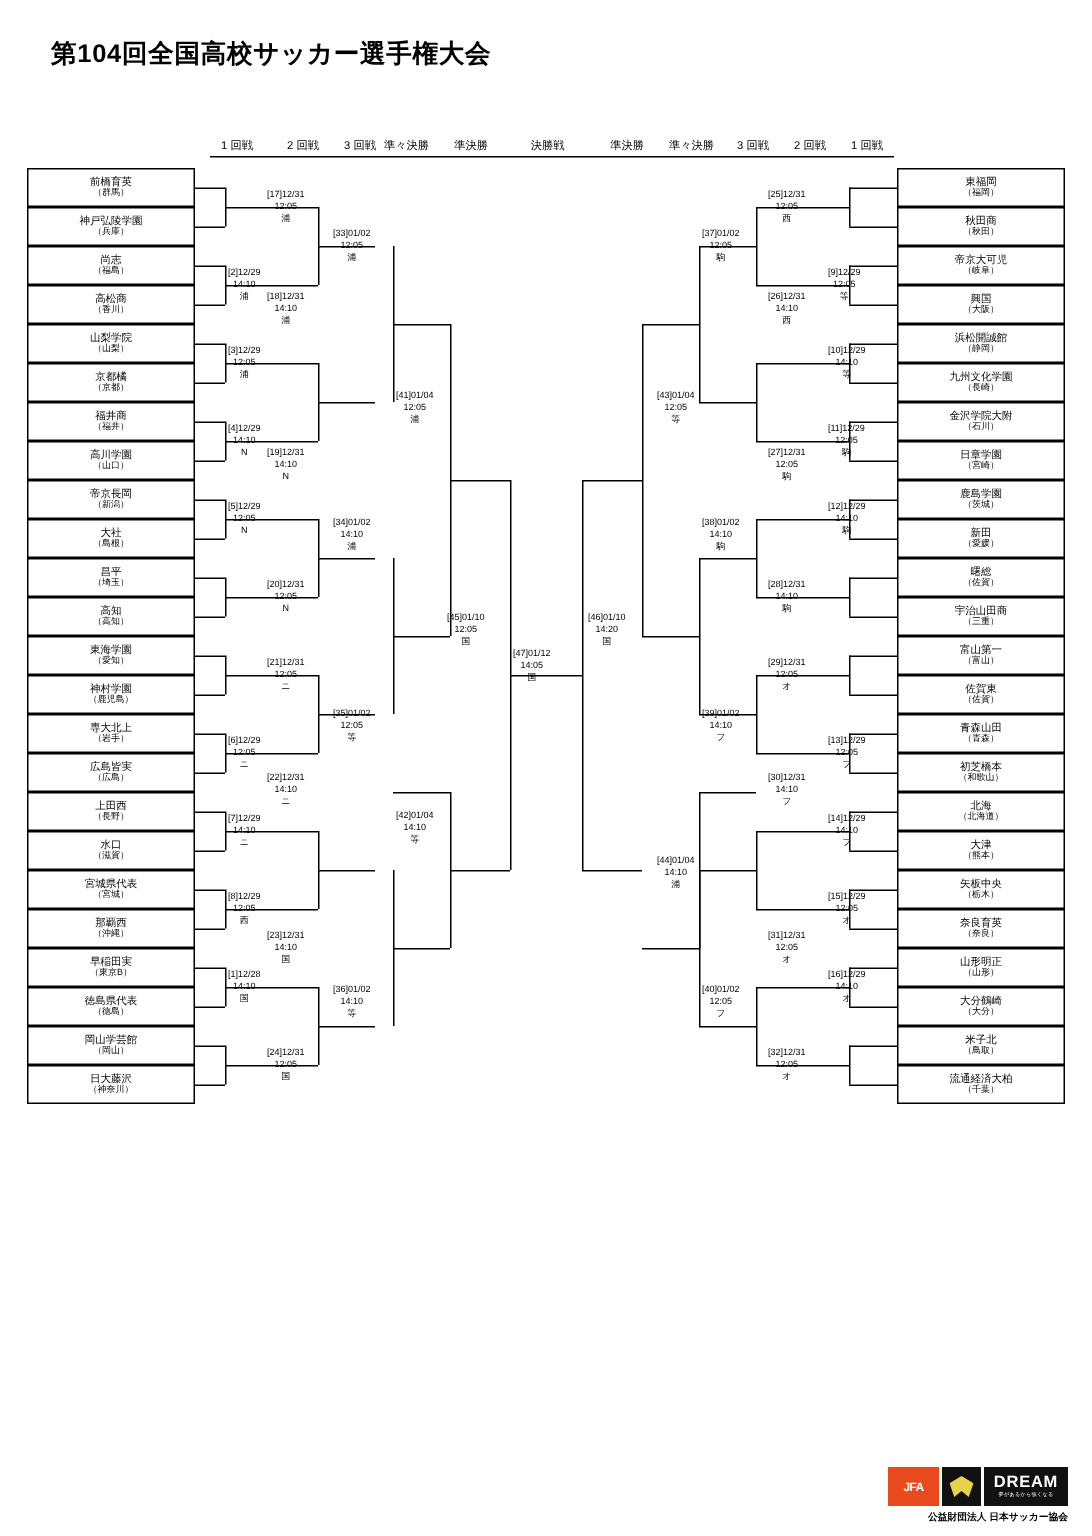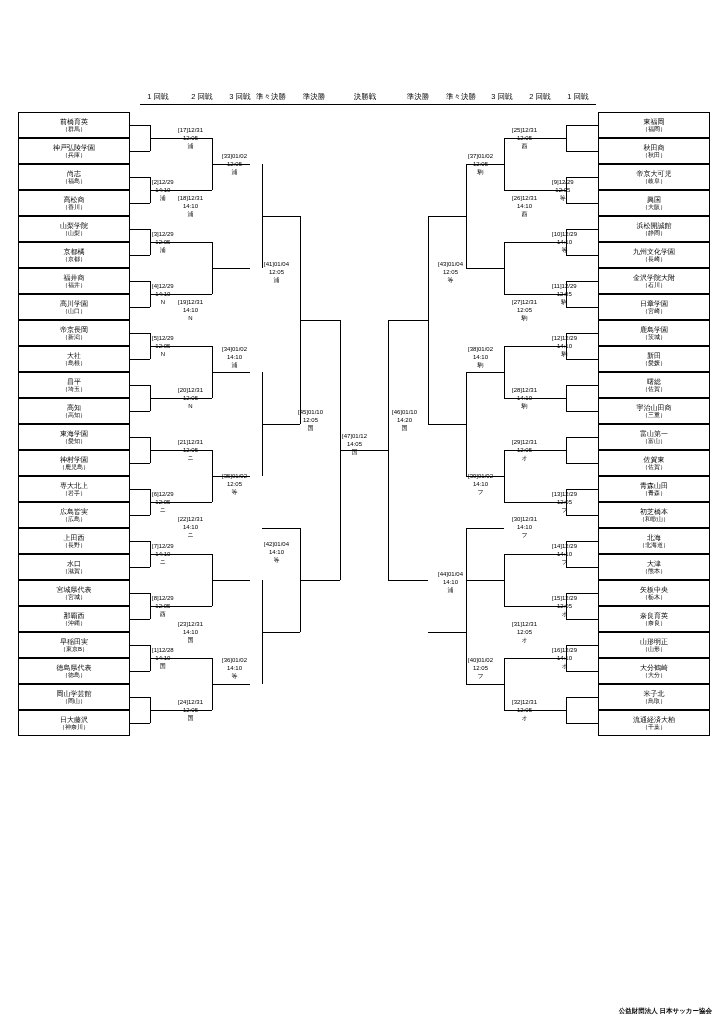--- a/index.html
+++ b/index.html
@@ -139,20 +139,21 @@
     font-size: 6.5px;
     font-weight: bold;
     white-space: nowrap;
   }
 </style>
 </head>
 <body>
 
 <div id="page">
 
+  <div class="title">第104回全国高校サッカー選手権大会</div>
 
   <div class="round-rule" style="left:140px; top:104px; width:456px;"></div>
 
   <div class="round-label" style="left:140px; top:92px; width:36px;">1 回戦</div>
   <div class="round-label" style="left:184px; top:92px; width:36px;">2 回戦</div>
   <div class="round-label" style="left:222px; top:92px; width:36px;">3 回戦</div>
   <div class="round-label" style="left:250px; top:92px; width:42px;">準々決勝</div>
   <div class="round-label" style="left:294px; top:92px; width:40px;">準決勝</div>
 
   <div class="round-label" style="left:345px; top:92px; width:40px;">決勝戦</div>
@@ -802,16 +803,26 @@
     <span class="m-time">12:05</span>
     <span class="m-ven">フ</span>
   </div>
   <div class="match" style="left:512px; top:698px;">
     <span class="m-no"><span>[32]</span><span>12/31</span></span>
     <span class="m-time">12:05</span>
     <span class="m-ven">オ</span>
   </div>
 
   <div class="footer">
+    <div class="logo-row">
+      <div class="jfa-badge">JFA</div>
+      <div class="jfa-crest">
+          <span class="bird"></span>
+        </div>
+      <div class="dream-box">
+        <span class="d1">DREAM</span>
+        <span class="d2">夢があるから強くなる</span>
+      </div>
+    </div>
     <div class="assoc">公益財団法人 日本サッカー協会</div>
   </div>
 
 </div>
 
 </body></html>

